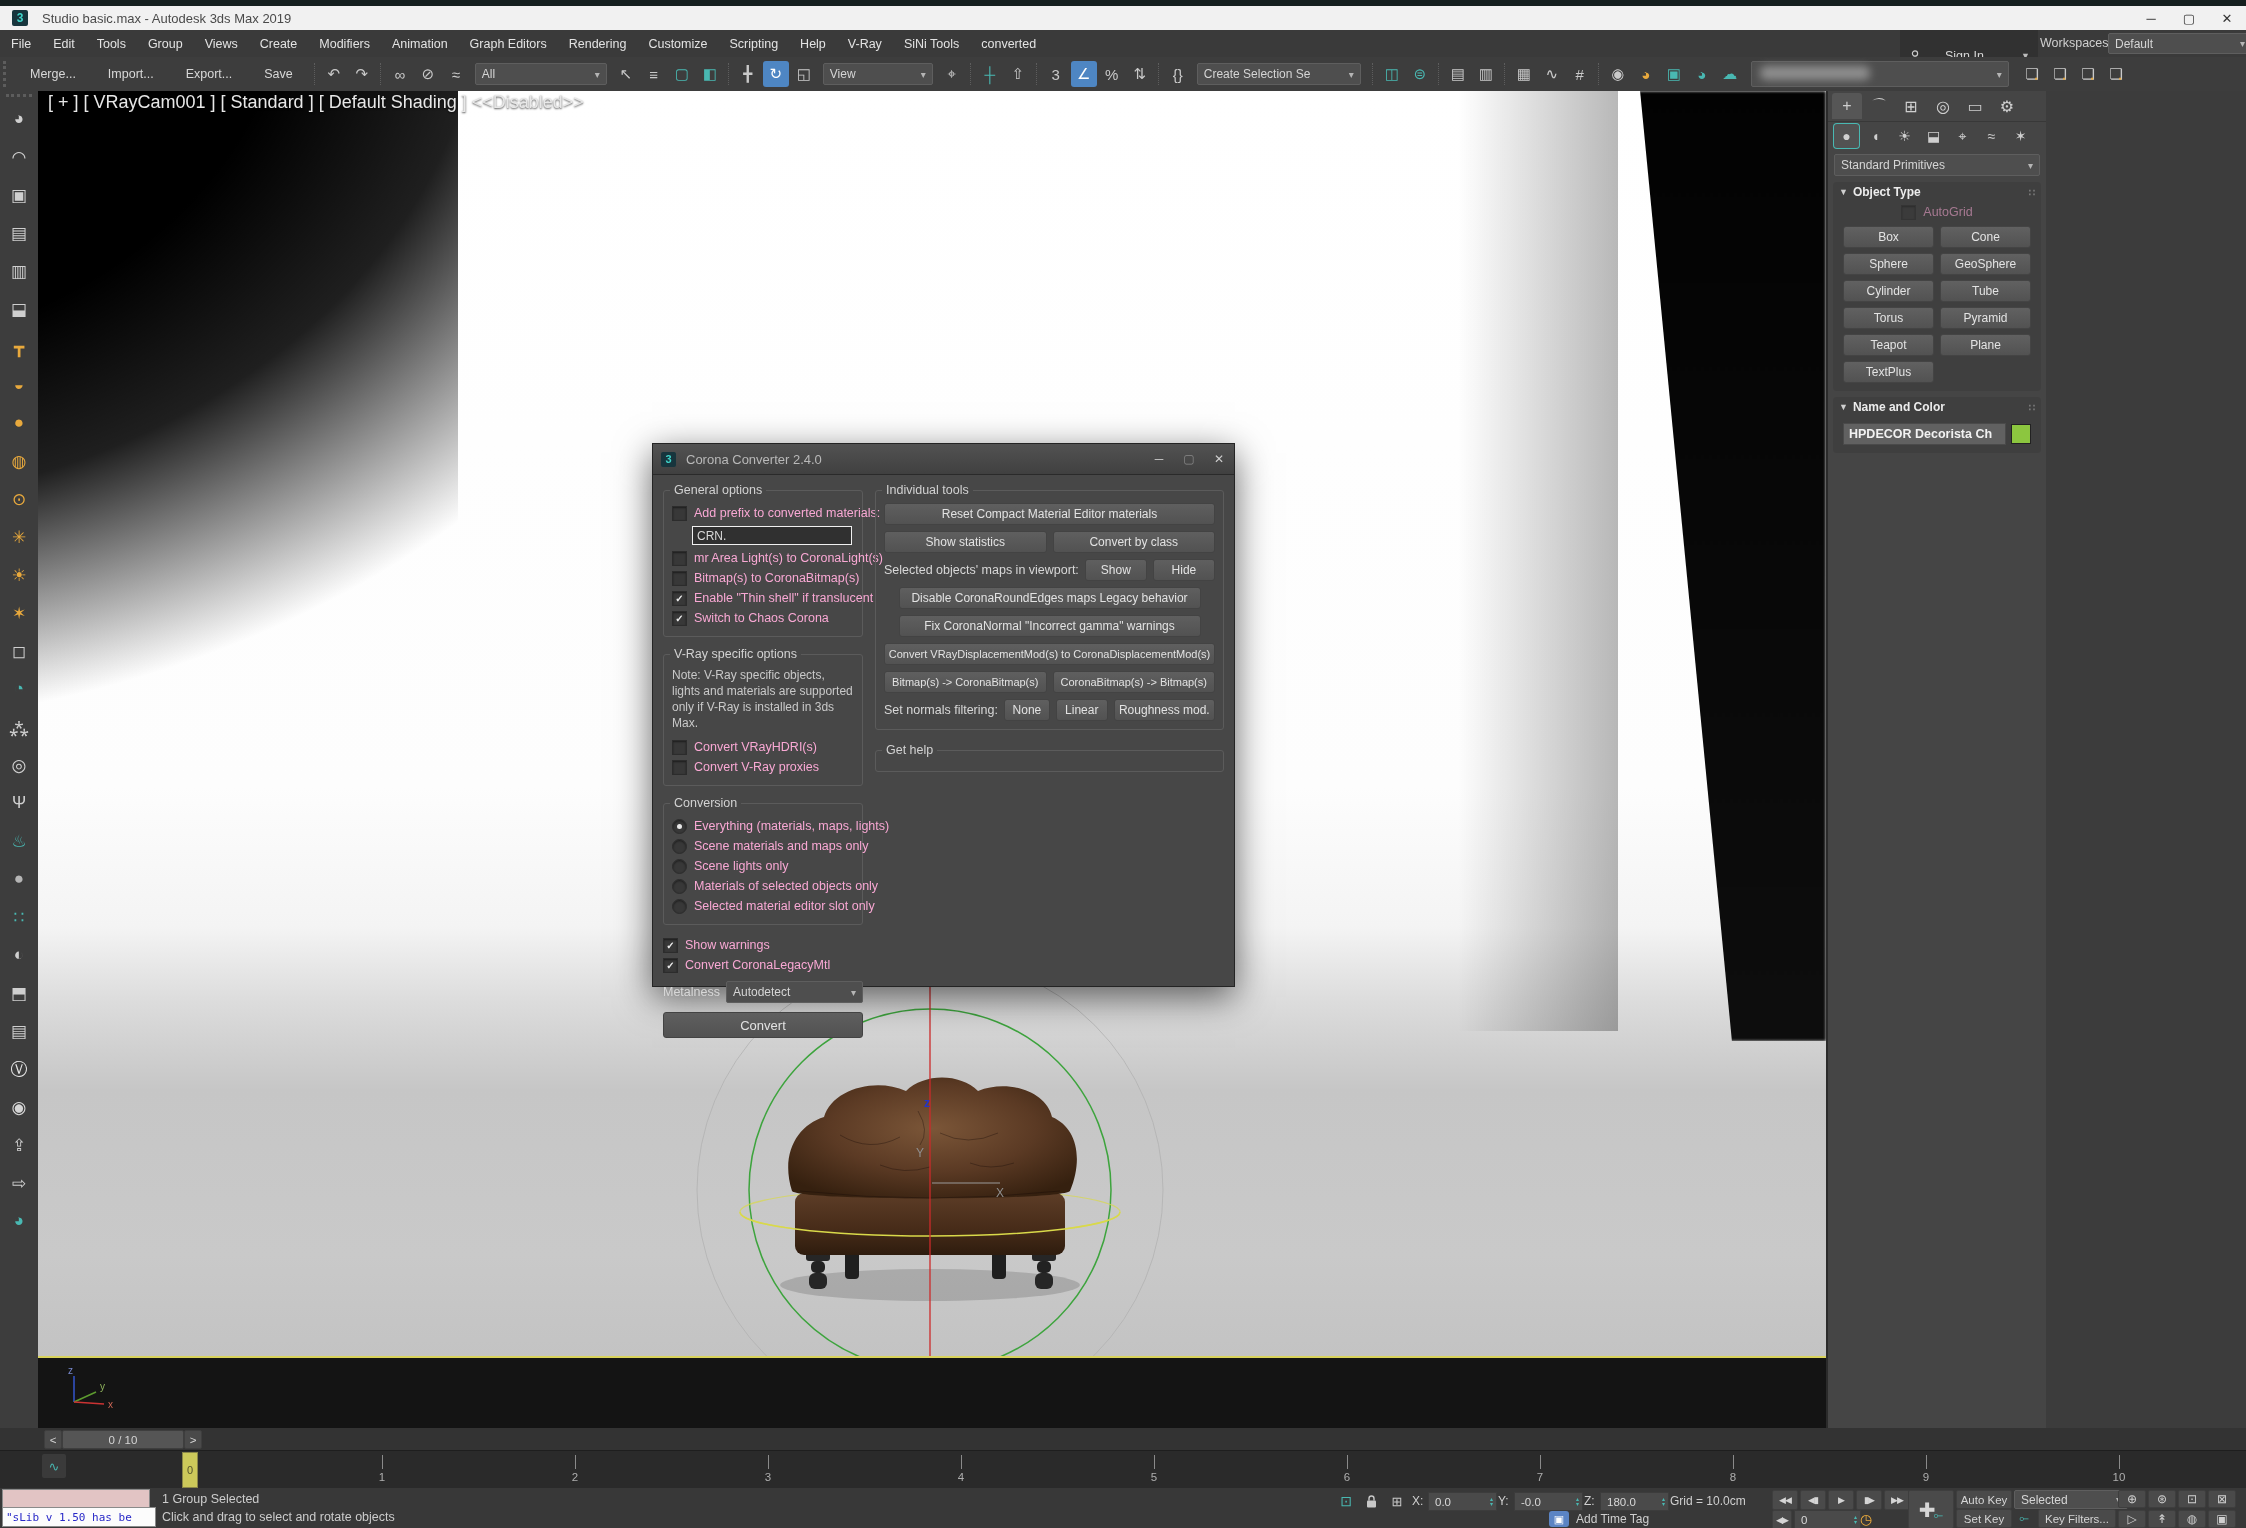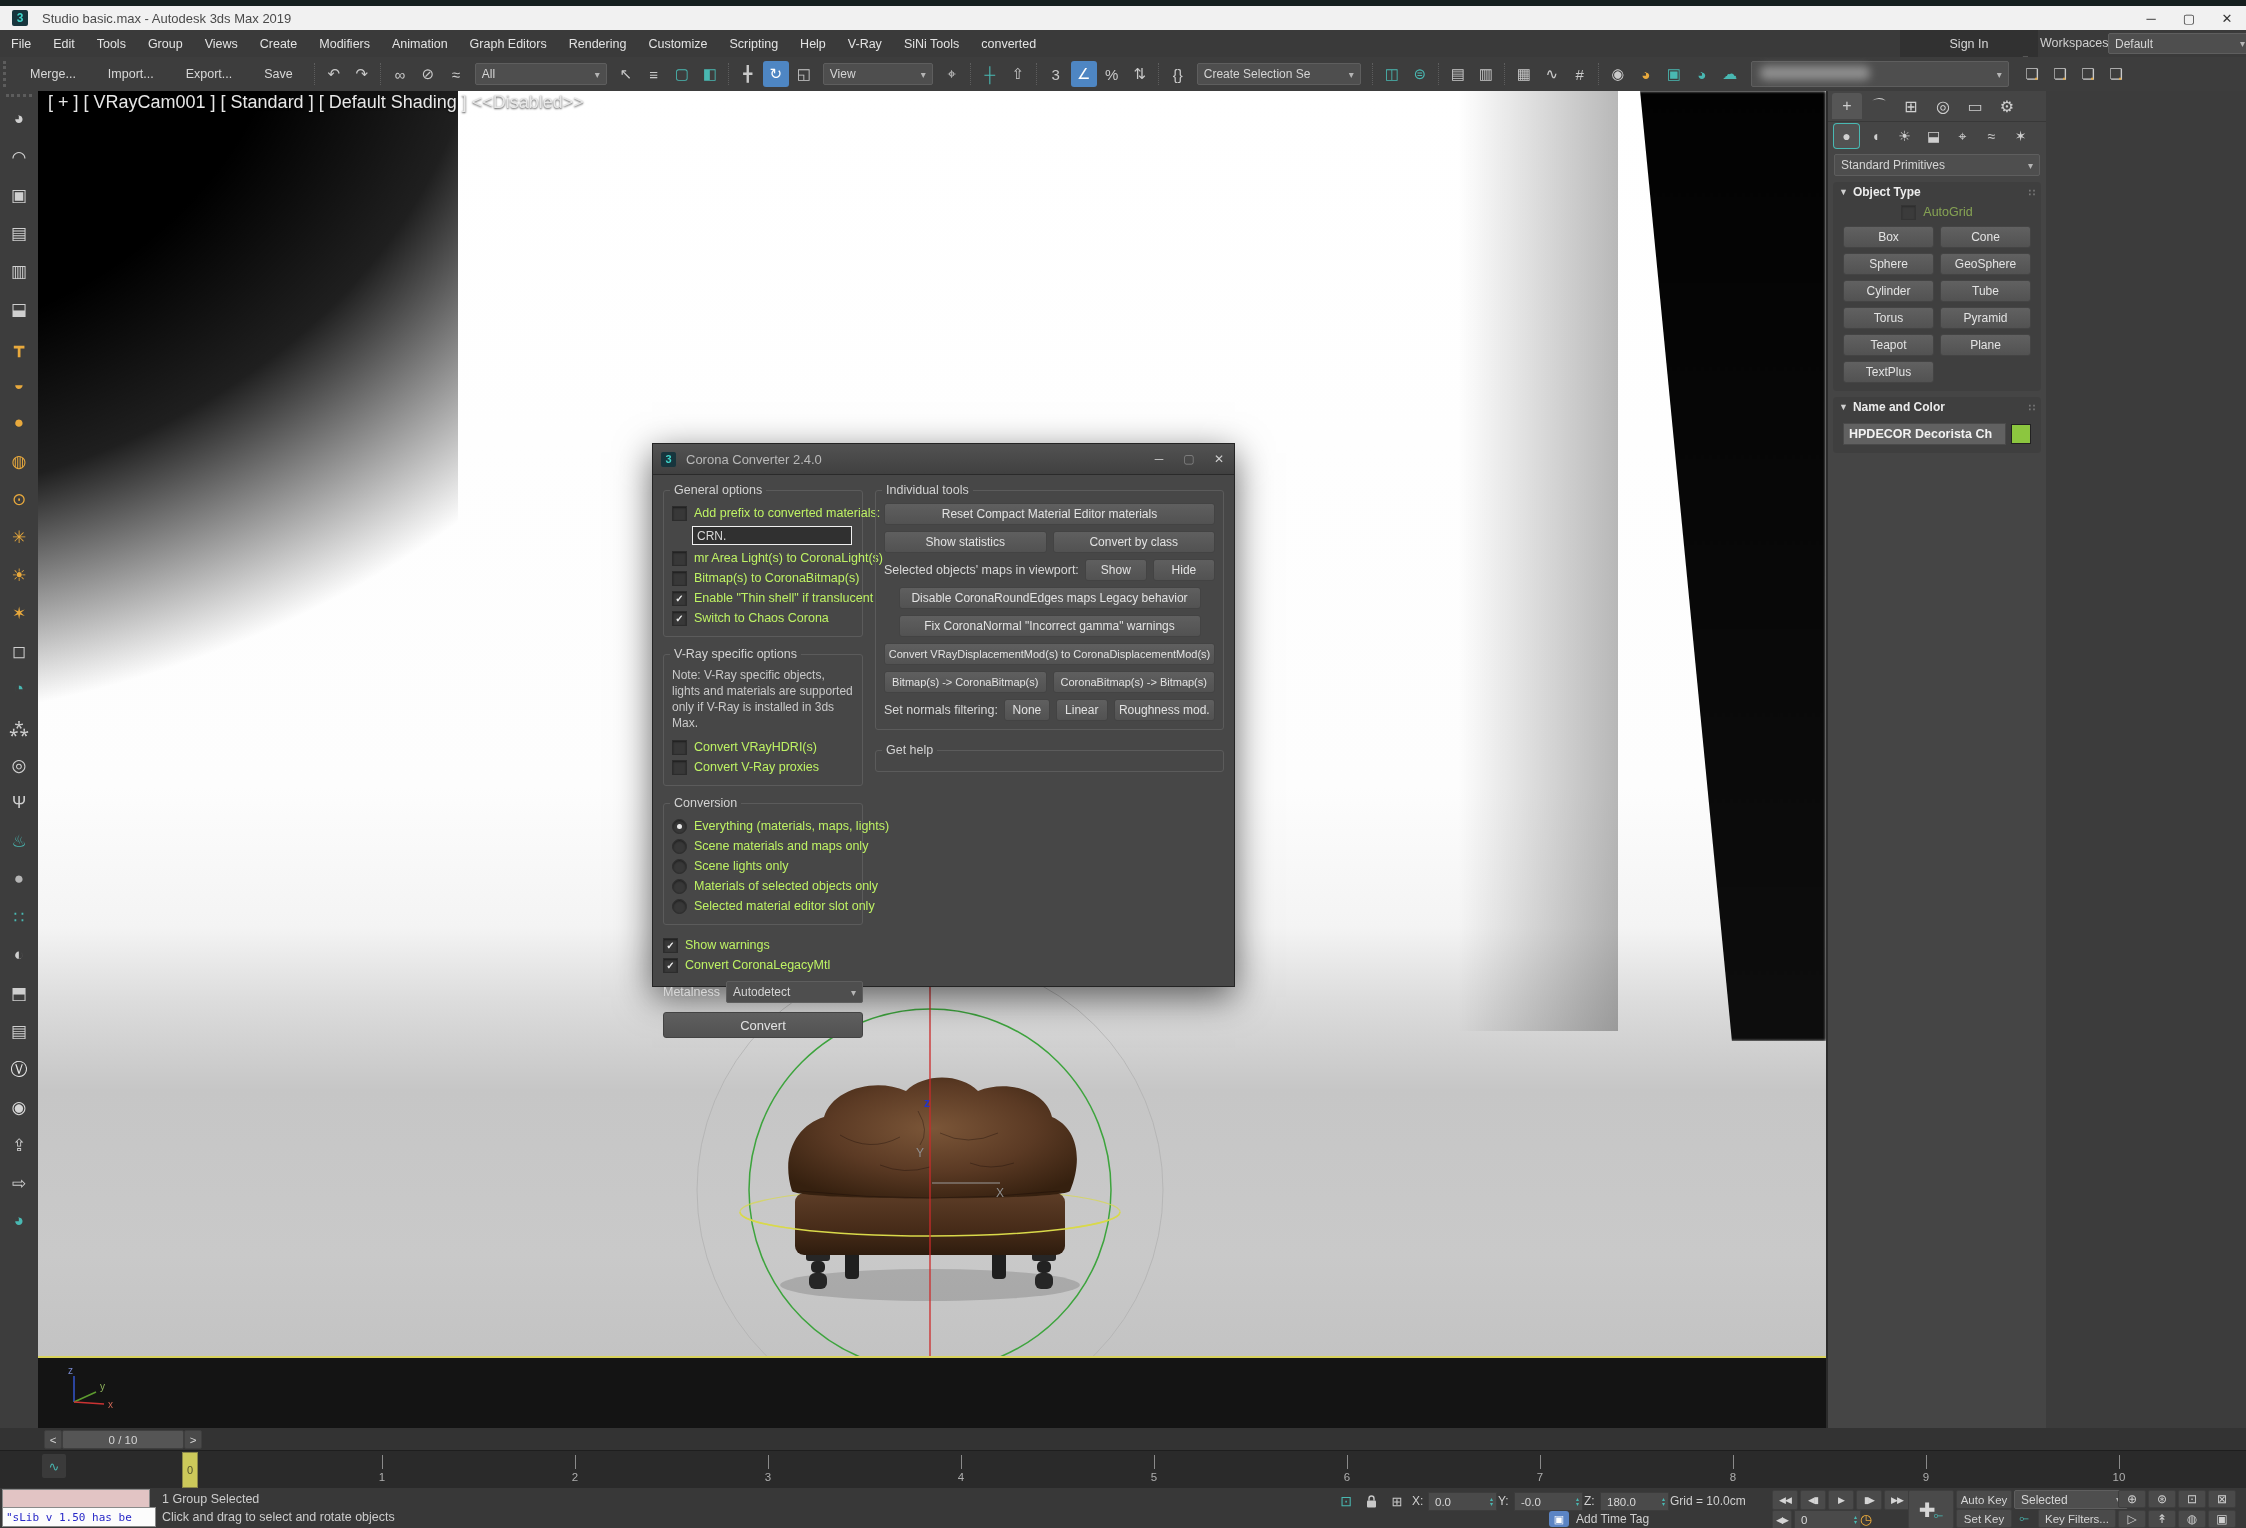--- a/index.html
+++ b/index.html
@@ -6,21 +6,21 @@
   #root{position:relative;width:2246px;height:1528px;background:#2b2b2b;font-family:"Liberation Sans",sans-serif;overflow:hidden;-webkit-font-smoothing:antialiased;}
   .abs{position:absolute;}
   
   #topstrip{left:0;top:0;width:2246px;height:6px;background:#15201f;}
   #titlebar{left:0;top:6px;width:2246px;height:24px;background:#f1f1f1;display:flex;align-items:center;}
   #titlebar .appico{width:16px;height:16px;margin-left:12px;background:#17353d;color:#3fd4c9;font-weight:bold;font-size:12px;display:flex;align-items:center;justify-content:center;border-radius:2px;}
   #titlebar .wtitle{margin-left:14px;font-size:13px;color:#4a4a4a;}
   .winbtn{width:38px;height:24px;display:flex;align-items:center;justify-content:center;color:#333;font-size:13px;}
   #menubar{left:0;top:30px;width:2246px;height:27px;background:#3a3a3a;display:flex;align-items:center;}
   .mitem{padding:0 11px;font-size:12.5px;color:#e3e3e3;height:27px;display:flex;align-items:center;}
-  #signin{position:absolute;left:1900px;top:0;height:27px;width:122px;background:#313131;display:flex;align-items:center;gap:3px;padding:4px 8px;color:#d7d7d7;font-size:12.5px;flex-direction:column;}
+  #signin{position:absolute;left:1900px;top:0;height:27px;width:122px;background:#313131;display:flex;align-items:center;gap:23px;padding:12px 8px;color:#d7d7d7;font-size:12.5px;}
   #wslabel{position:absolute;left:2040px;top:6px;font-size:12.5px;color:#cfcfcf;}
   .dd{background:#4e4e4e;border:1px solid #5e5e5e;border-radius:2px;color:#d5d5d5;font-size:12px;display:flex;align-items:center;justify-content:space-between;padding:0 6px;}
   .dd::after{content:"▾";color:#b5b5b5;font-size:10px;margin-left:6px;}
   
   #toolbar{left:0;top:57px;width:2246px;height:34px;background:#3d3d3d;border-bottom:1px solid #2e2e2e;display:flex;align-items:center;}
   .tsep{width:1px;height:22px;border-left:1px dotted #5d5d5d;margin:0 5px;}
   .tbtn{font-size:12.5px;color:#d8d8d8;padding:0 16px;height:28px;display:flex;align-items:center;}
   .tgroup{display:flex;align-items:center;gap:2px;}
   .chip{width:26px;height:26px;border-radius:3px;display:flex;align-items:center;justify-content:center;font-size:15px;color:#c9c9c9;}
   .chip.on{background:#4e86c3;color:#fff;}
@@ -53,21 +53,21 @@
   
   #dialog{left:652px;top:443px;width:581px;height:542px;background:#474747;border:1px solid #242424;box-shadow:0 10px 34px rgba(0,0,0,.6);z-index:50;font-size:12.5px;color:#d8d8d8;}
   .dtitle{position:absolute;left:0;top:0;width:100%;height:30px;background:linear-gradient(#525252,#404040);border-bottom:1px solid #2a2a2a;display:flex;align-items:center;}
   .dico{width:15px;height:15px;margin-left:8px;background:#17353d;color:#3fd4c9;font-weight:bold;font-size:11px;display:flex;align-items:center;justify-content:center;border-radius:2px;}
   .dtt{margin-left:10px;font-size:13px;color:#b9b9b9;}
   .dwb{width:30px;height:30px;display:flex;align-items:center;justify-content:center;color:#cfcfcf;font-size:12px;}
   .dwb.dim{color:#8a8a8a;}
   .dcol{position:absolute;top:30px;display:flex;flex-direction:column;}
   .grp{position:relative;border:1px solid #5b5b5b;border-radius:3px;padding:12px 8px 8px;}
   .gt{position:absolute;top:-8px;left:6px;background:#474747;padding:0 4px;font-size:12.5px;color:#d2d2d2;white-space:nowrap;}
-  .cbrow{display:flex;align-items:center;gap:7px;height:20px;font-size:12.5px;color:#bef264;white-space:nowrap;}
+  .cbrow{display:flex;align-items:center;gap:7px;height:20px;font-size:12.5px;color:#f9a8d4;white-space:nowrap;}
   .cb{flex:0 0 13px;width:13px;height:13px;background:#383838;border:1px solid #2c2c2c;box-shadow:inset 0 1px 2px rgba(0,0,0,.5);display:flex;align-items:center;justify-content:center;font-size:10px;color:#ededed;}
   .cbrow.checked .cb::after{content:"✓";font-weight:bold;}
   .radio{flex:0 0 13px;width:13px;height:13px;border-radius:50%;background:#383838;border:1px solid #2c2c2c;box-shadow:inset 0 1px 2px rgba(0,0,0,.5);display:flex;align-items:center;justify-content:center;}
   .radio .dot{width:5px;height:5px;border-radius:50%;background:#e8e8e8;display:none;}
   .cbrow.on .radio .dot{display:block;}
   .tfield{margin-left:20px;width:150px;height:17px;background:#303030;border:1px solid #f0f0f0;color:#d8d8d8;font-size:12px;display:flex;align-items:center;padding:0 4px;}
   .note{font-size:12px;line-height:16px;color:#c9c9c9;}
   .btn3d{background:linear-gradient(#5f5f5f,#525252);border:1px solid #434343;border-radius:3px;color:#e2e2e2;font-size:12px;height:20px;display:flex;align-items:center;justify-content:center;white-space:nowrap;overflow:hidden;}
   .btn3d.small{font-size:11px;}
   .link{color:#8fb0d8;font-size:12.5px;height:22px;display:flex;align-items:center;}

